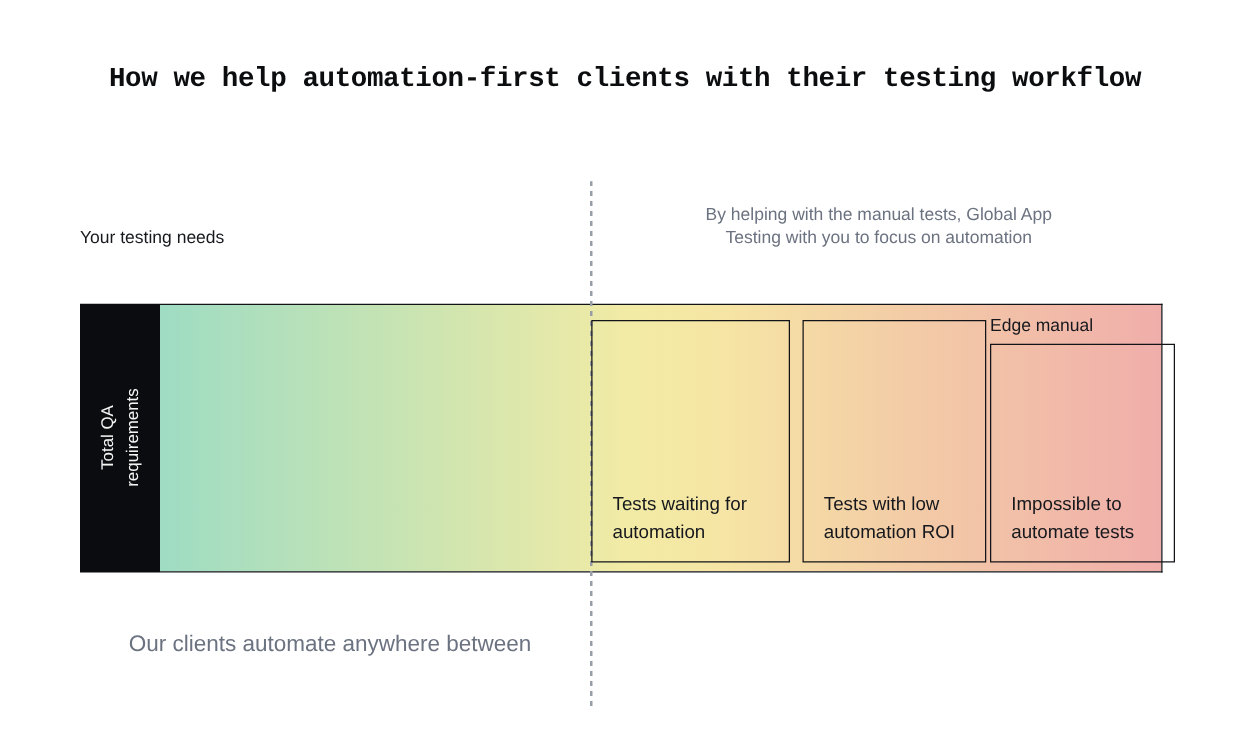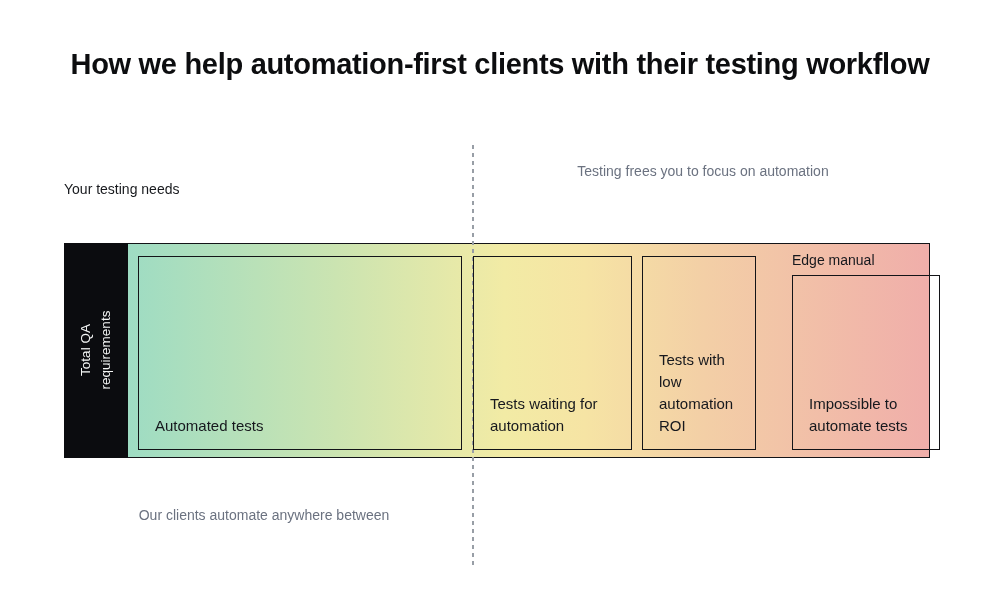--- a/index.html
+++ b/index.html
@@ -21,22 +21,22 @@
     position:relative;
     width:1000px;height:597px;
     background:#ffffff;
     font-family:"Liberation Sans","DejaVu Sans",sans-serif;
     overflow:hidden;
   }
   .title{
     position:absolute;top:44px;left:50%;transform:translateX(-50%);
     width:860px;margin:0;
     text-align:center;
-    font-size:29px;line-height:40px;letter-spacing:-0.3px;
-    font-weight:700;color:var(--title-text);
+    font-size:22px;line-height:40px;letter-spacing:-0.3px;
+    font-weight:700;color:var(--title-text);font-family:Liberation Mono, monospace;
   }
   .title .kw{font-weight:900;}
   .left-caption{
     position:absolute;left:64px;top:181px;
     font-size:14px;color:#17191d;text-align:right;
   }
   .right-note{
     position:absolute;left:520px;top:163px;width:366px;
     text-align:center;
     font-size:14px;line-height:17.5px;color:var(--muted-text);
@@ -82,62 +82,60 @@
   }
   .seg{
     position:absolute;top:13px;height:194px;
     box-sizing:border-box;
     border:1.5px solid var(--border);
     background:transparent;
     z-index:3;
   }
   .seg-1{left:74px;width:324px;}
   .seg-2{left:409px;width:159px;}
-  .seg-3{left:578px;width:114px;}
+  .seg-3{left:578px;width:147px;}
   .seg-4{left:728px;top:32px;width:148px;height:175px;}
   .seg-label{
     position:absolute;left:16px;right:8px;bottom:12px;
     font-size:15px;line-height:22px;color:var(--label-text);
   }
   .edge-label{
     position:absolute;left:728px;top:9px;
     font-size:14px;color:var(--label-text);
     z-index:3;
   }
   .bottom-note{
     position:absolute;left:64px;top:506px;width:400px;
     text-align:center;
-    font-size:14px;line-height:18px;color:var(--muted-text);
+    font-size:18px;line-height:18px;color:var(--muted-text);
   }
 </style>
 </head>
 <body>
 
 <div class="stage">
 
   <h1 class="title"><span>How we help </span><span class="kw">automation-first</span><span> clients with their testing workflow</span></h1>
 
   <div class="left-caption">Your testing needs</div>
 
   <div class="right-note">
-    <div><span>Testing frees you to focus on </span><span class="link">automation</span></div>
+    <div>By helping with the manual tests, Global App</div>
+    <div><span>Testing with you to focus on </span><span class="link">automation</span></div>
   </div>
 
   <div class="dashed-line"></div>
 
   <div class="bar">
     <div class="bar-gradient"></div>
 
     <div class="axis-box">
       <div class="axis-text">Total QA requirements</div>
     </div>
 
-    <div class="seg seg-1">
-      <span class="seg-label">Automated tests</span>
-    </div>
 
     <div class="seg seg-2">
       <span class="seg-label">Tests waiting for automation</span>
     </div>
 
     <div class="seg seg-3">
       <span class="seg-label">Tests with low automation ROI</span>
     </div>
 
     <div class="edge-label">Edge manual</div>

